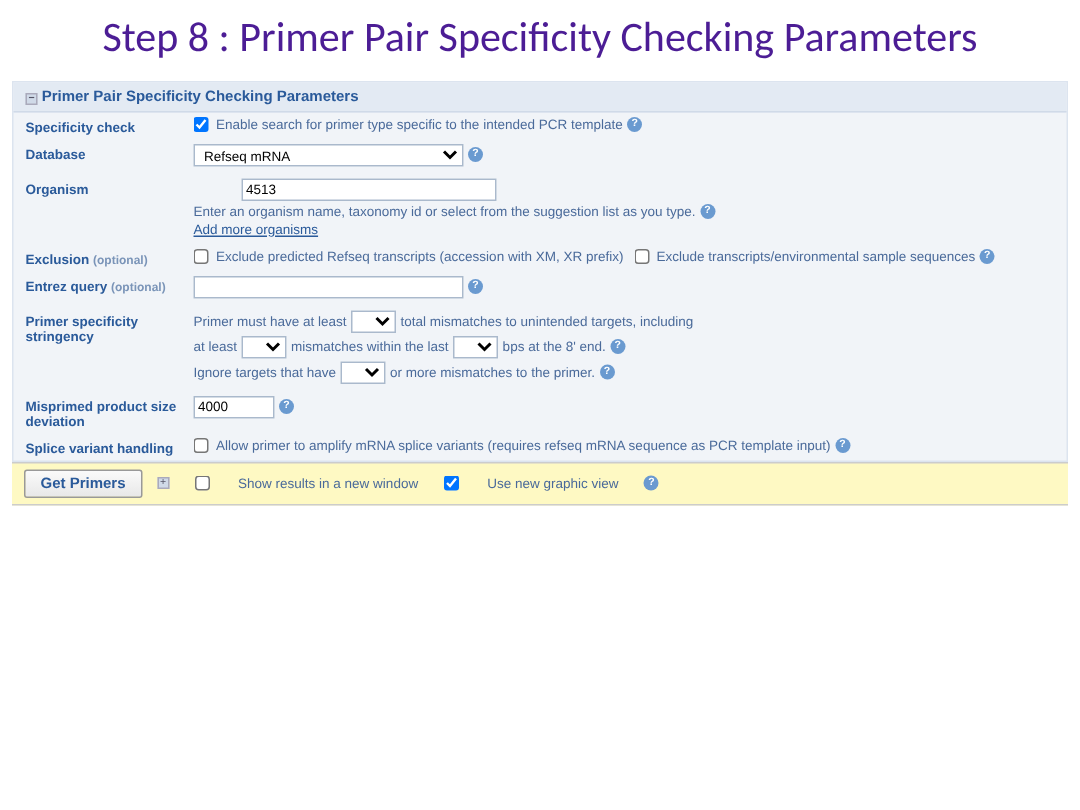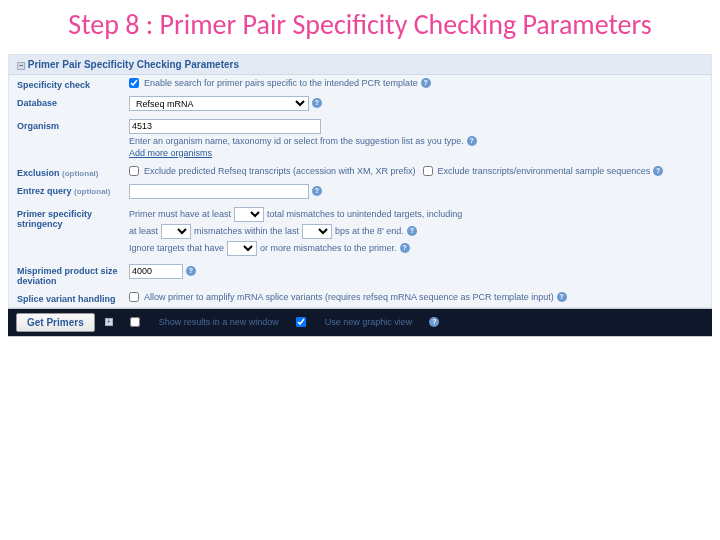--- a/index.html
+++ b/index.html
@@ -1,52 +1,52 @@
 <!DOCTYPE html>
 <html><head>
 <meta charset="utf-8">
 <style>
   * { box-sizing: border-box; margin: 0; padding: 0; }
   body { width: 720px; height: 540px; background: #fff; font-family: Arial, sans-serif; overflow: hidden; }
-  .slide-title { font-family: Calibri, Arial, sans-serif; font-size: 28px; font-weight: 400; color: #ec4899; text-align: center; padding: 8px 40px 12px; line-height: 1.2; }
+  .slide-title { font-family: Calibri, Arial, sans-serif; font-size: 28px; font-weight: 400; color: #4c1d95; text-align: center; padding: 8px 40px 12px; line-height: 1.2; }
   .panel { margin: 0 8px; border: 1px solid #dce4ef; background: #f1f4f8; font-size: 9px; }
   .panel-header { background: #e3eaf3; padding: 4px 8px; color: #2a5a9a; font-weight: bold; font-size: 10px; text-align: left; border-bottom: 1px solid #d0dae8; }
   .row { display: flex; align-items: flex-start; padding: 3px 8px; color: #3b5a8a; }
   .row-label { width: 112px; flex-shrink: 0; font-weight: bold; font-size: 9px; color: #2a5a9a; padding-top: 2px; }
   .row-label .opt { font-weight: bold; color: #7a94b8; font-size: 8px; }
   .row-content { flex: 1; font-size: 9px; color: #4a6a9a; }
   .row-content .line { display: flex; align-items: center; gap: 3px; flex-wrap: wrap; margin-bottom: 2px; }
   input[type="checkbox"] { width: 10px; height: 10px; margin-right: 2px; }
   select, input[type="text"] { font-size: 9px; border: 1px solid #aab9cc; background: #fff; padding: 1px 2px; height: 15px; }
   select { padding-right: 12px; }
   .text-input { width: 180px; background: #fff; }
-  .organism-input { width: 192px; background: #fffff0; border: 1px solid #c8b050; }
+  .organism-input { width: 170px; background: #fffff0; border: 1px solid #c8b050; margin-left: 32px; }
   .num-input { width: 32px; }
   .sel-sm { width: 30px; }
   .help-icon { display: inline-block; width: 10px; height: 10px; border-radius: 50%; background: #6a9ad0; color: #fff; font-size: 7px; line-height: 10px; text-align: center; font-weight: bold; }
   .link { color: #2a5a9a; text-decoration: underline; cursor: pointer; font-size: 9px; }
-  .footer-bar { display: flex; align-items: center; background: #0f172a; border-top: 1px solid #ccc; border-bottom: 1px solid #ccc; padding: 4px 8px; margin: 0 8px; gap: 10px; }
+  .footer-bar { display: flex; align-items: center; background: #fef9c3; border-top: 1px solid #ccc; border-bottom: 1px solid #ccc; padding: 4px 8px; margin: 0 8px; gap: 10px; }
   .get-primers { background: linear-gradient(#fafafa, #e8e8e8); border: 1px solid #999; border-radius: 2px; padding: 3px 10px; font-size: 10px; font-weight: bold; color: #2a5a9a; cursor: pointer; }
   .footer-opts { font-size: 9px; color: #4a6a9a; display: flex; align-items: center; gap: 17px; }
   .exp { display:inline-block; width:8px; height:8px; background:#d0dae8; border:1px solid #aab; font-size:7px; line-height:6px; text-align:center; color:#556; }
 </style>
 </head>
 <body>
 
 <div class="slide-title">Step 8 : Primer Pair Specificity Checking Parameters</div>
 
 <div class="panel">
   <div class="panel-header"><span class="exp">−</span> <span>Primer Pair Specificity Checking Parameters</span></div>
 
   <div class="row">
     <div class="row-label">Specificity check</div>
     <div class="row-content">
         <div class="line">
       <input type="checkbox" checked="" style="">
-      <span>Enable search for primer pairs specific to the intended PCR template</span>
+      <span>Enable search for primer type specific to the intended PCR template</span>
       <span class="help-icon">?</span>
     </div>
       </div>
   </div>
 
   <div class="row">
     <div class="row-label">Database</div>
     <div class="row-content">
         <div class="line">
       <select class="text-input"><option>Refseq mRNA</option></select>

